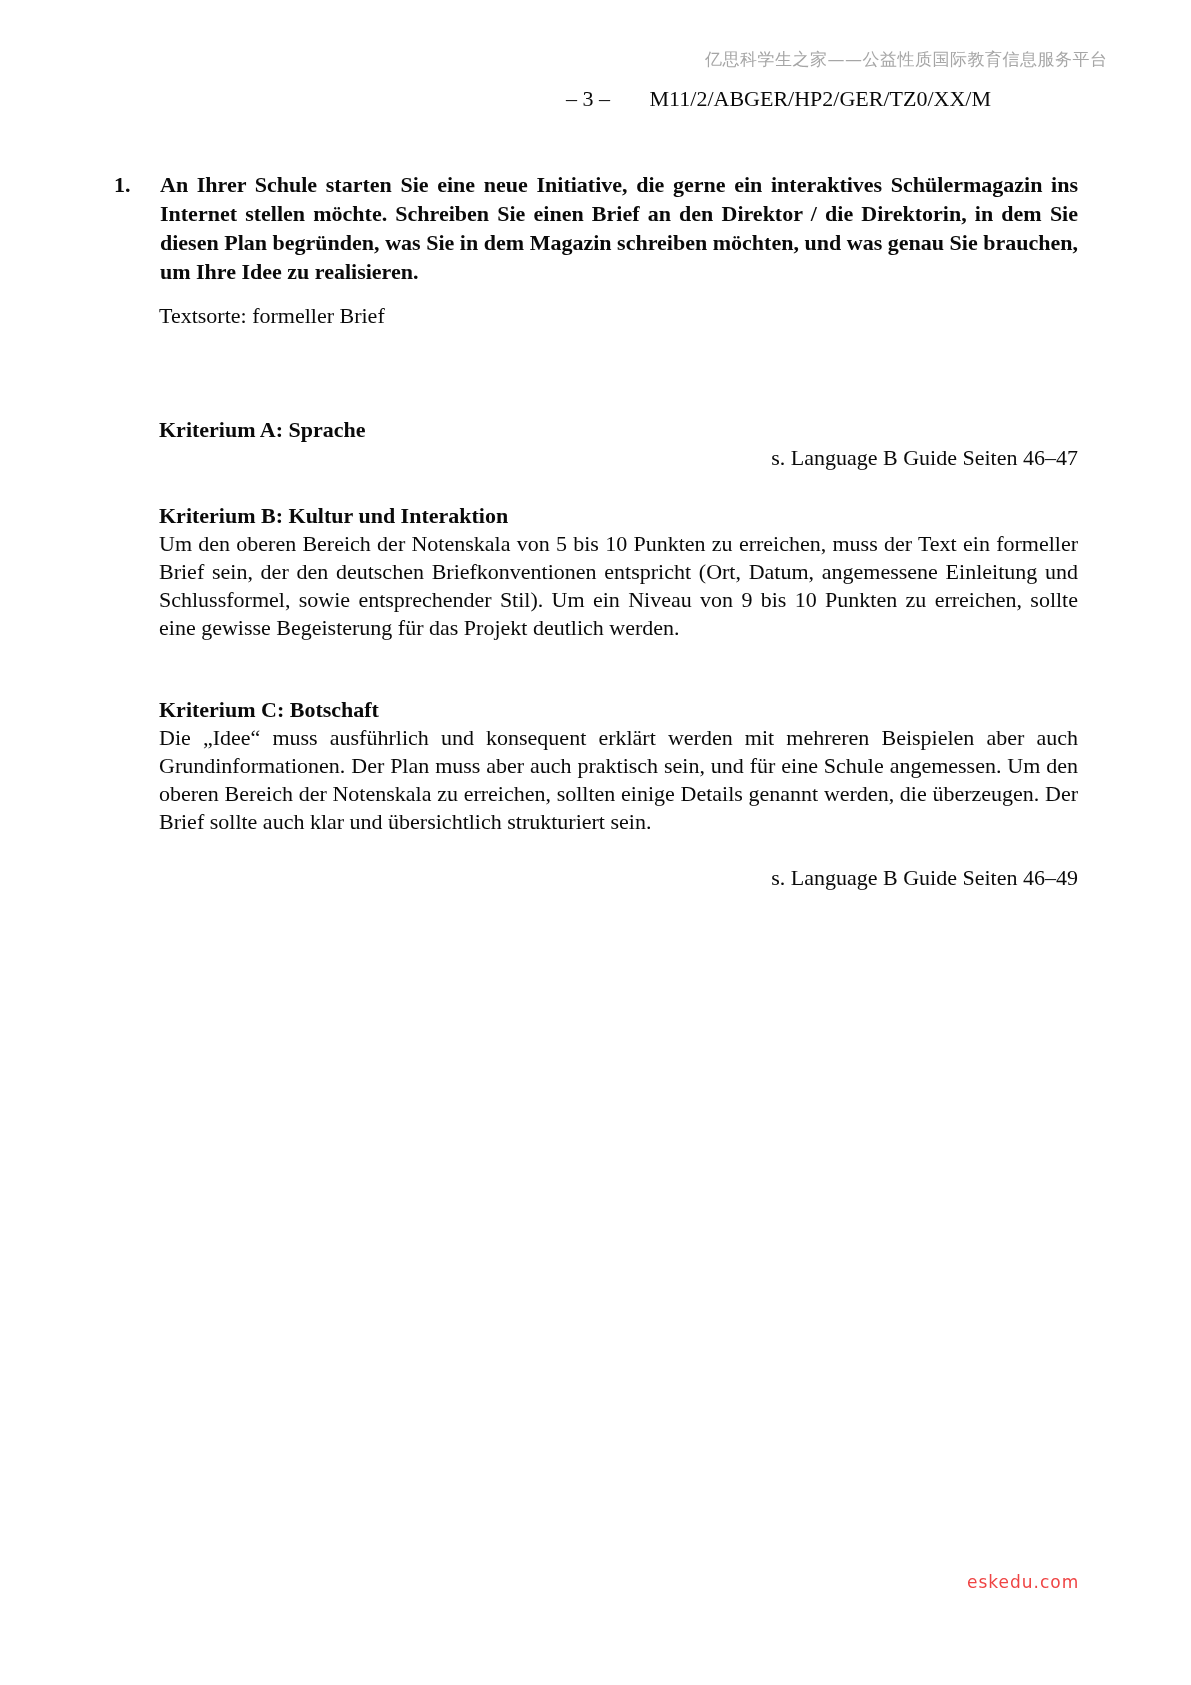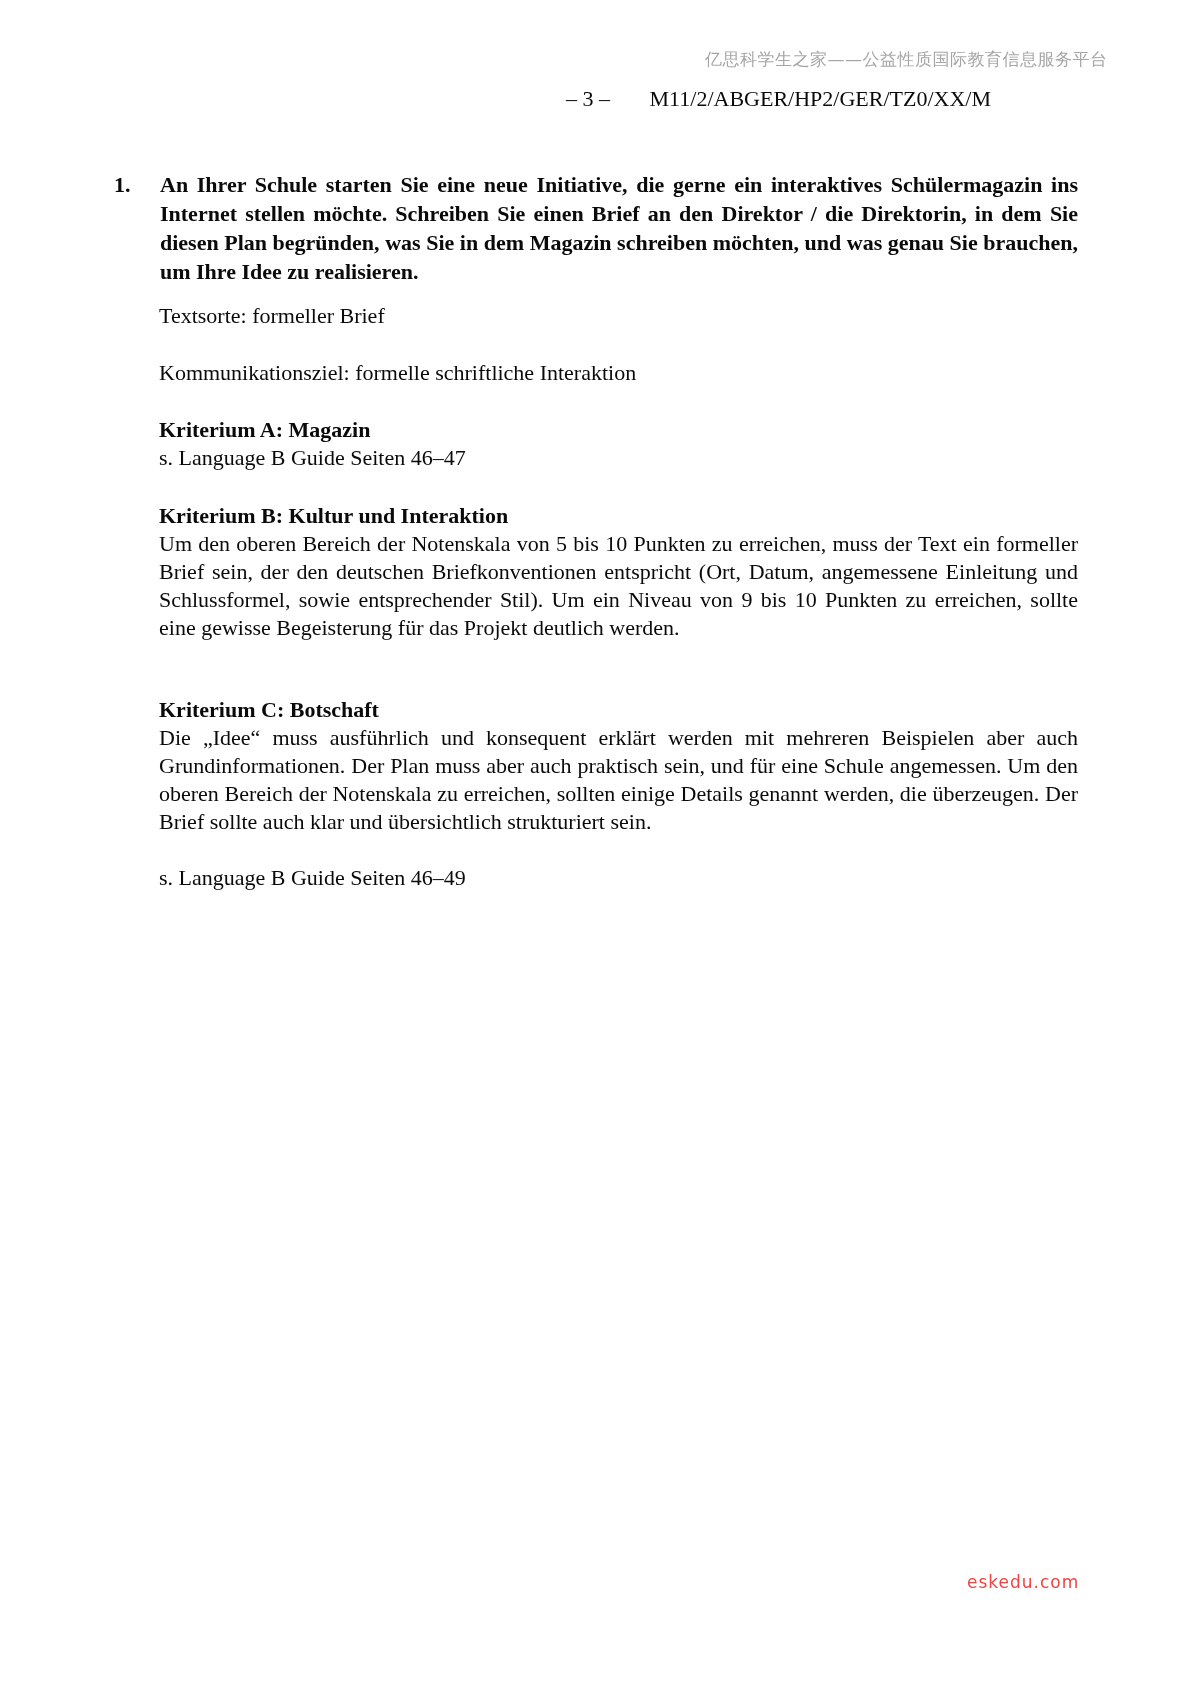--- a/index.html
+++ b/index.html
@@ -81,20 +81,21 @@
   .sec-heading {
     font-weight: bold;
     margin: 0;
   }
   .sec-body {
     margin: 0;
     text-align: justify;
   }
   .sec-body-plain {
     margin: 0;
+    text-align: right;
   }
   .site-watermark {
     position: absolute;
     top: 1572px;
     left: 967px;
     font-family: "DejaVu Sans", sans-serif;
     font-size: 17px;
     color: #ef4444;
     letter-spacing: 1px;
     white-space: nowrap;
@@ -114,27 +115,23 @@
   <div class="question">
     <span class="q-num">1.</span>
     <span class="q-text">An Ihrer Schule starten Sie eine neue Initiative, die gerne ein interaktives Schülermagazin ins Internet stellen möchte.  Schreiben Sie einen Brief an den Direktor / die Direktorin, in dem Sie diesen Plan begründen, was Sie in dem Magazin schreiben möchten, und was genau Sie brauchen, um Ihre Idee zu realisieren.</span>
   </div>
 
   <div class="section sec-textsorte">
     <span class="b">Textsorte:</span>
     <span>formeller Brief</span>
   </div>
 
-  <div class="section sec-kommunikationsziel">
-    <span class="b">Kommunikationsziel:</span>
-    <span>formelle schriftliche Interaktion</span>
-  </div>
 
   <div class="section sec-kriterium-a">
-    <p class="sec-heading">Kriterium A: Magazin</p>
+    <p class="sec-heading">Kriterium A: Sprache</p>
     <p class="sec-body-plain">s. Language B Guide Seiten 46–47</p>
   </div>
 
   <div class="section sec-kriterium-b">
     <p class="sec-heading">Kriterium B: Kultur und Interaktion</p>
     <p class="sec-body">Um den oberen Bereich der Notenskala von 5 bis 10 Punkten zu erreichen, muss der Text ein formeller Brief sein, der den deutschen Briefkonventionen entspricht (Ort, Datum, angemessene Einleitung und Schlussformel, sowie entsprechender Stil).  Um ein Niveau von 9 bis 10 Punkten zu erreichen, sollte eine gewisse Begeisterung für das Projekt deutlich werden.</p>
   </div>
 
   <div class="section sec-kriterium-c">
     <p class="sec-heading">Kriterium C: Botschaft</p>

